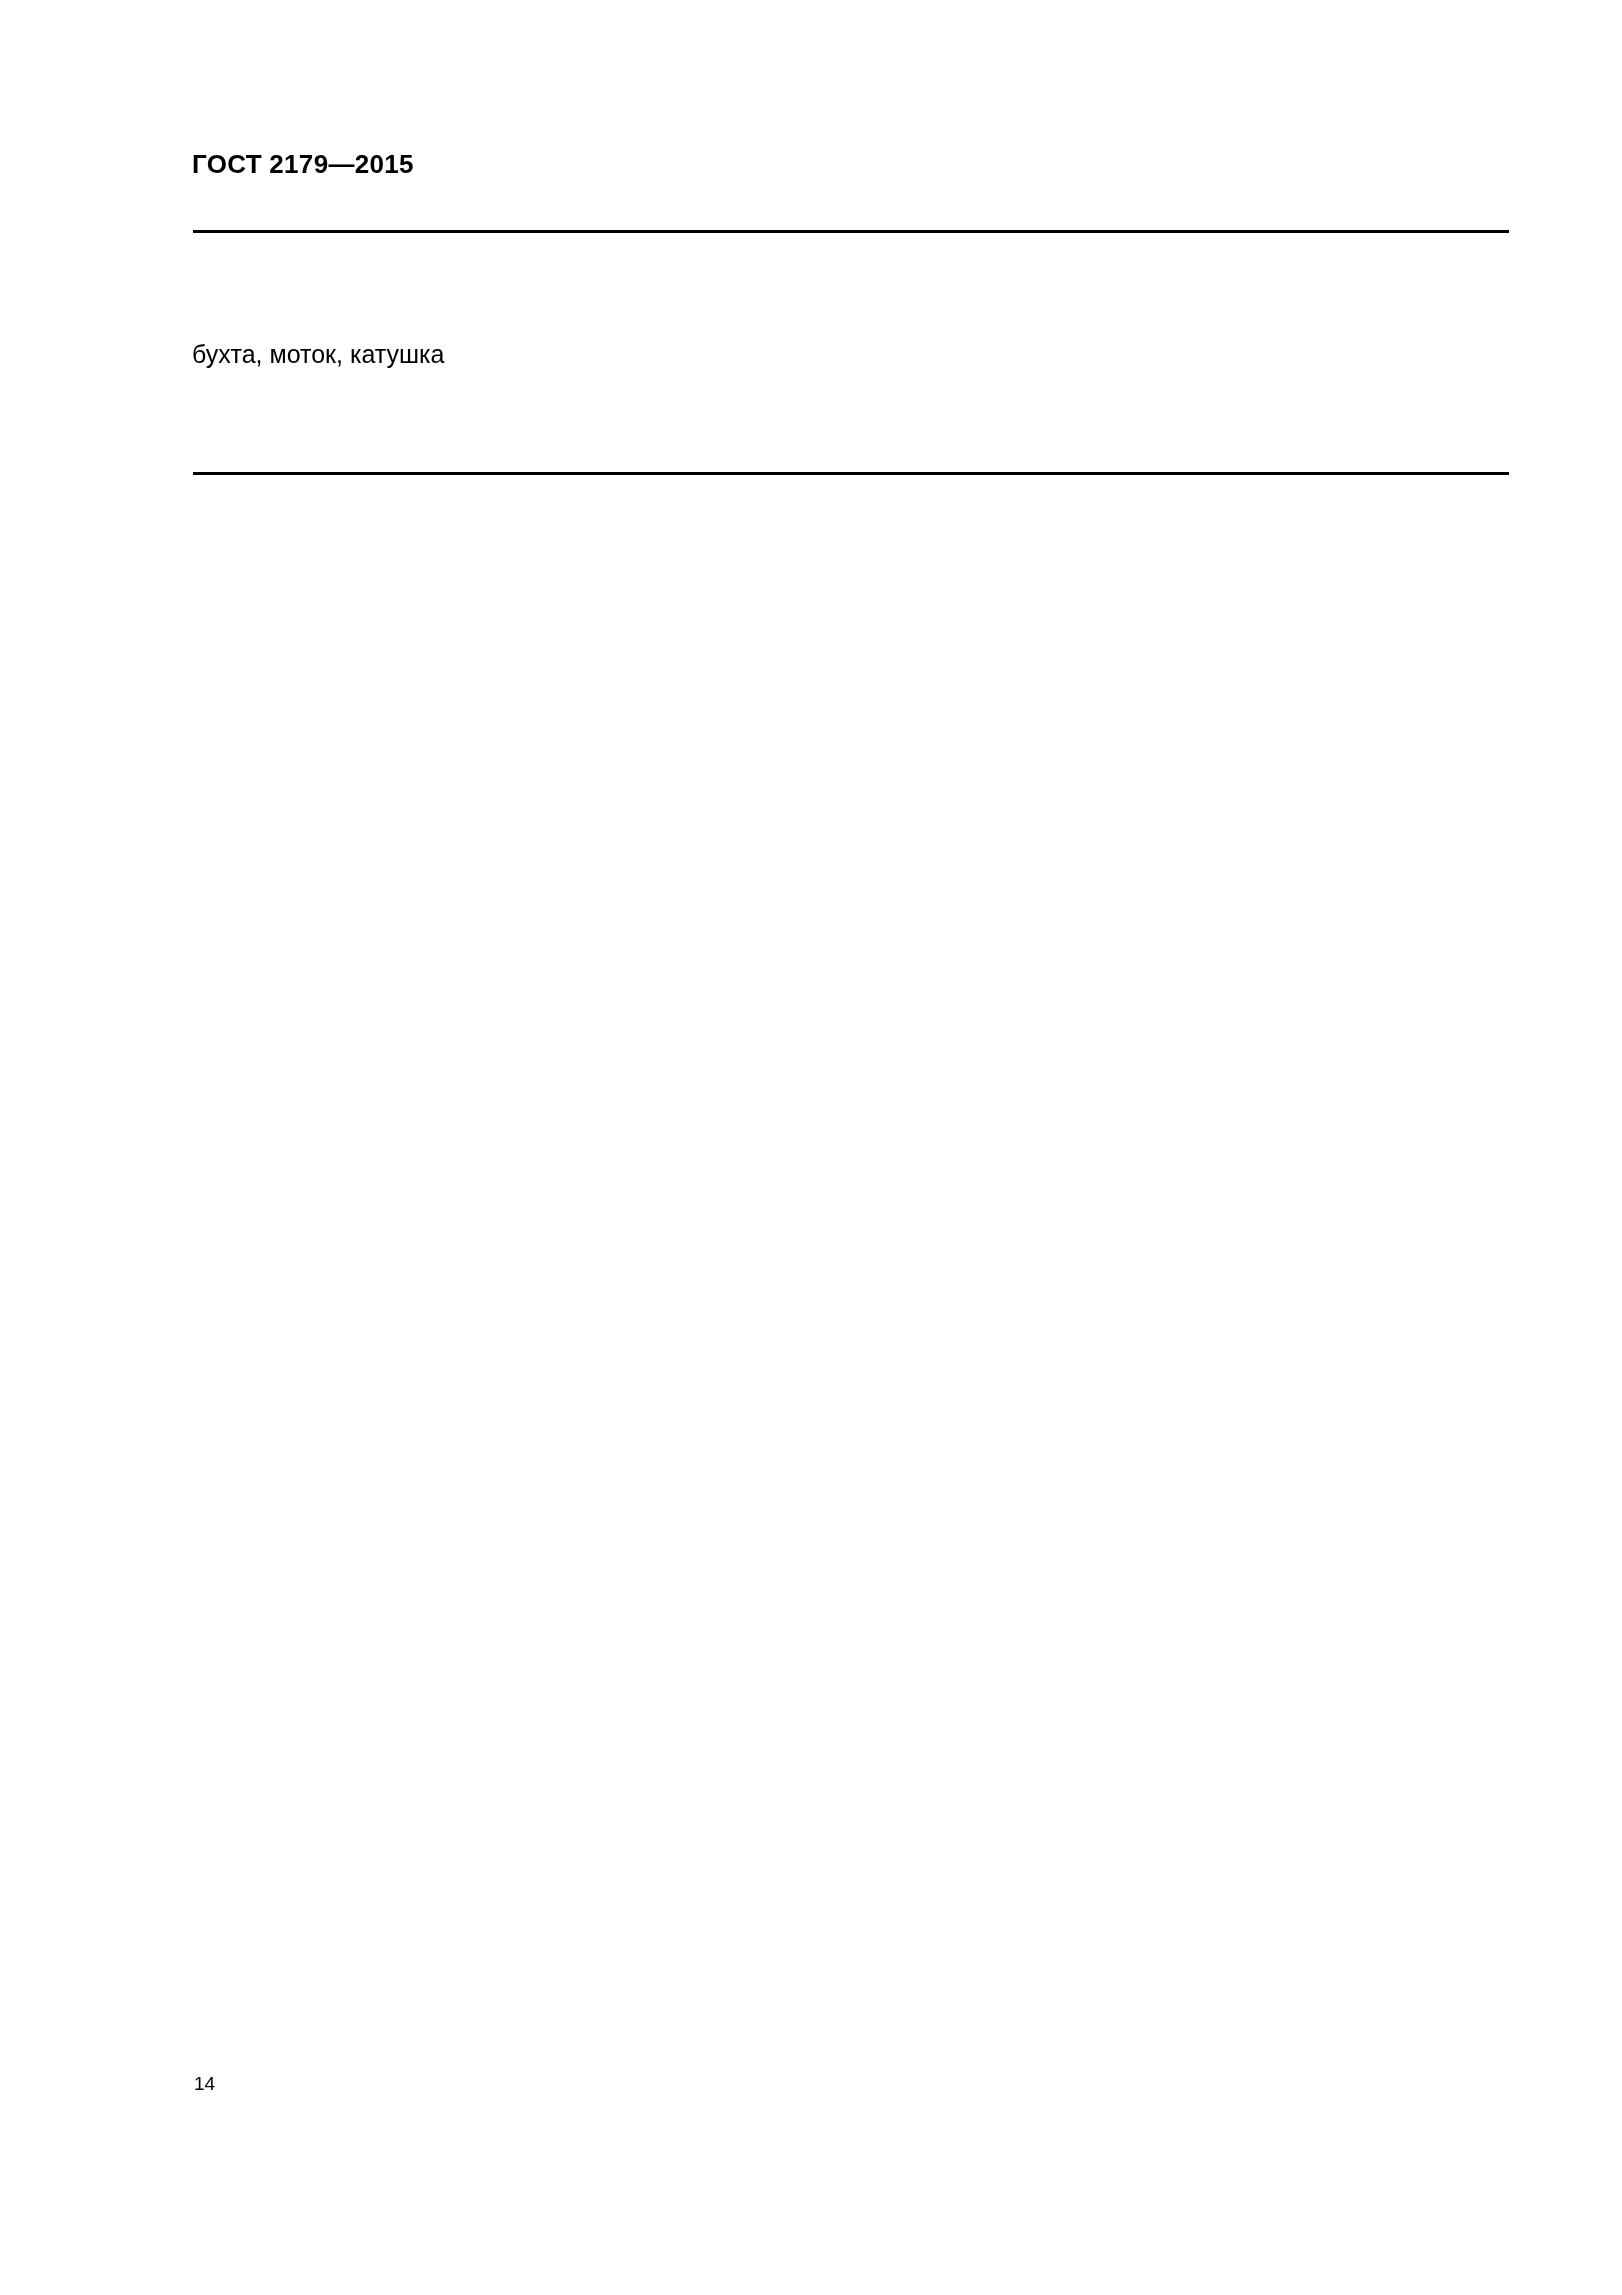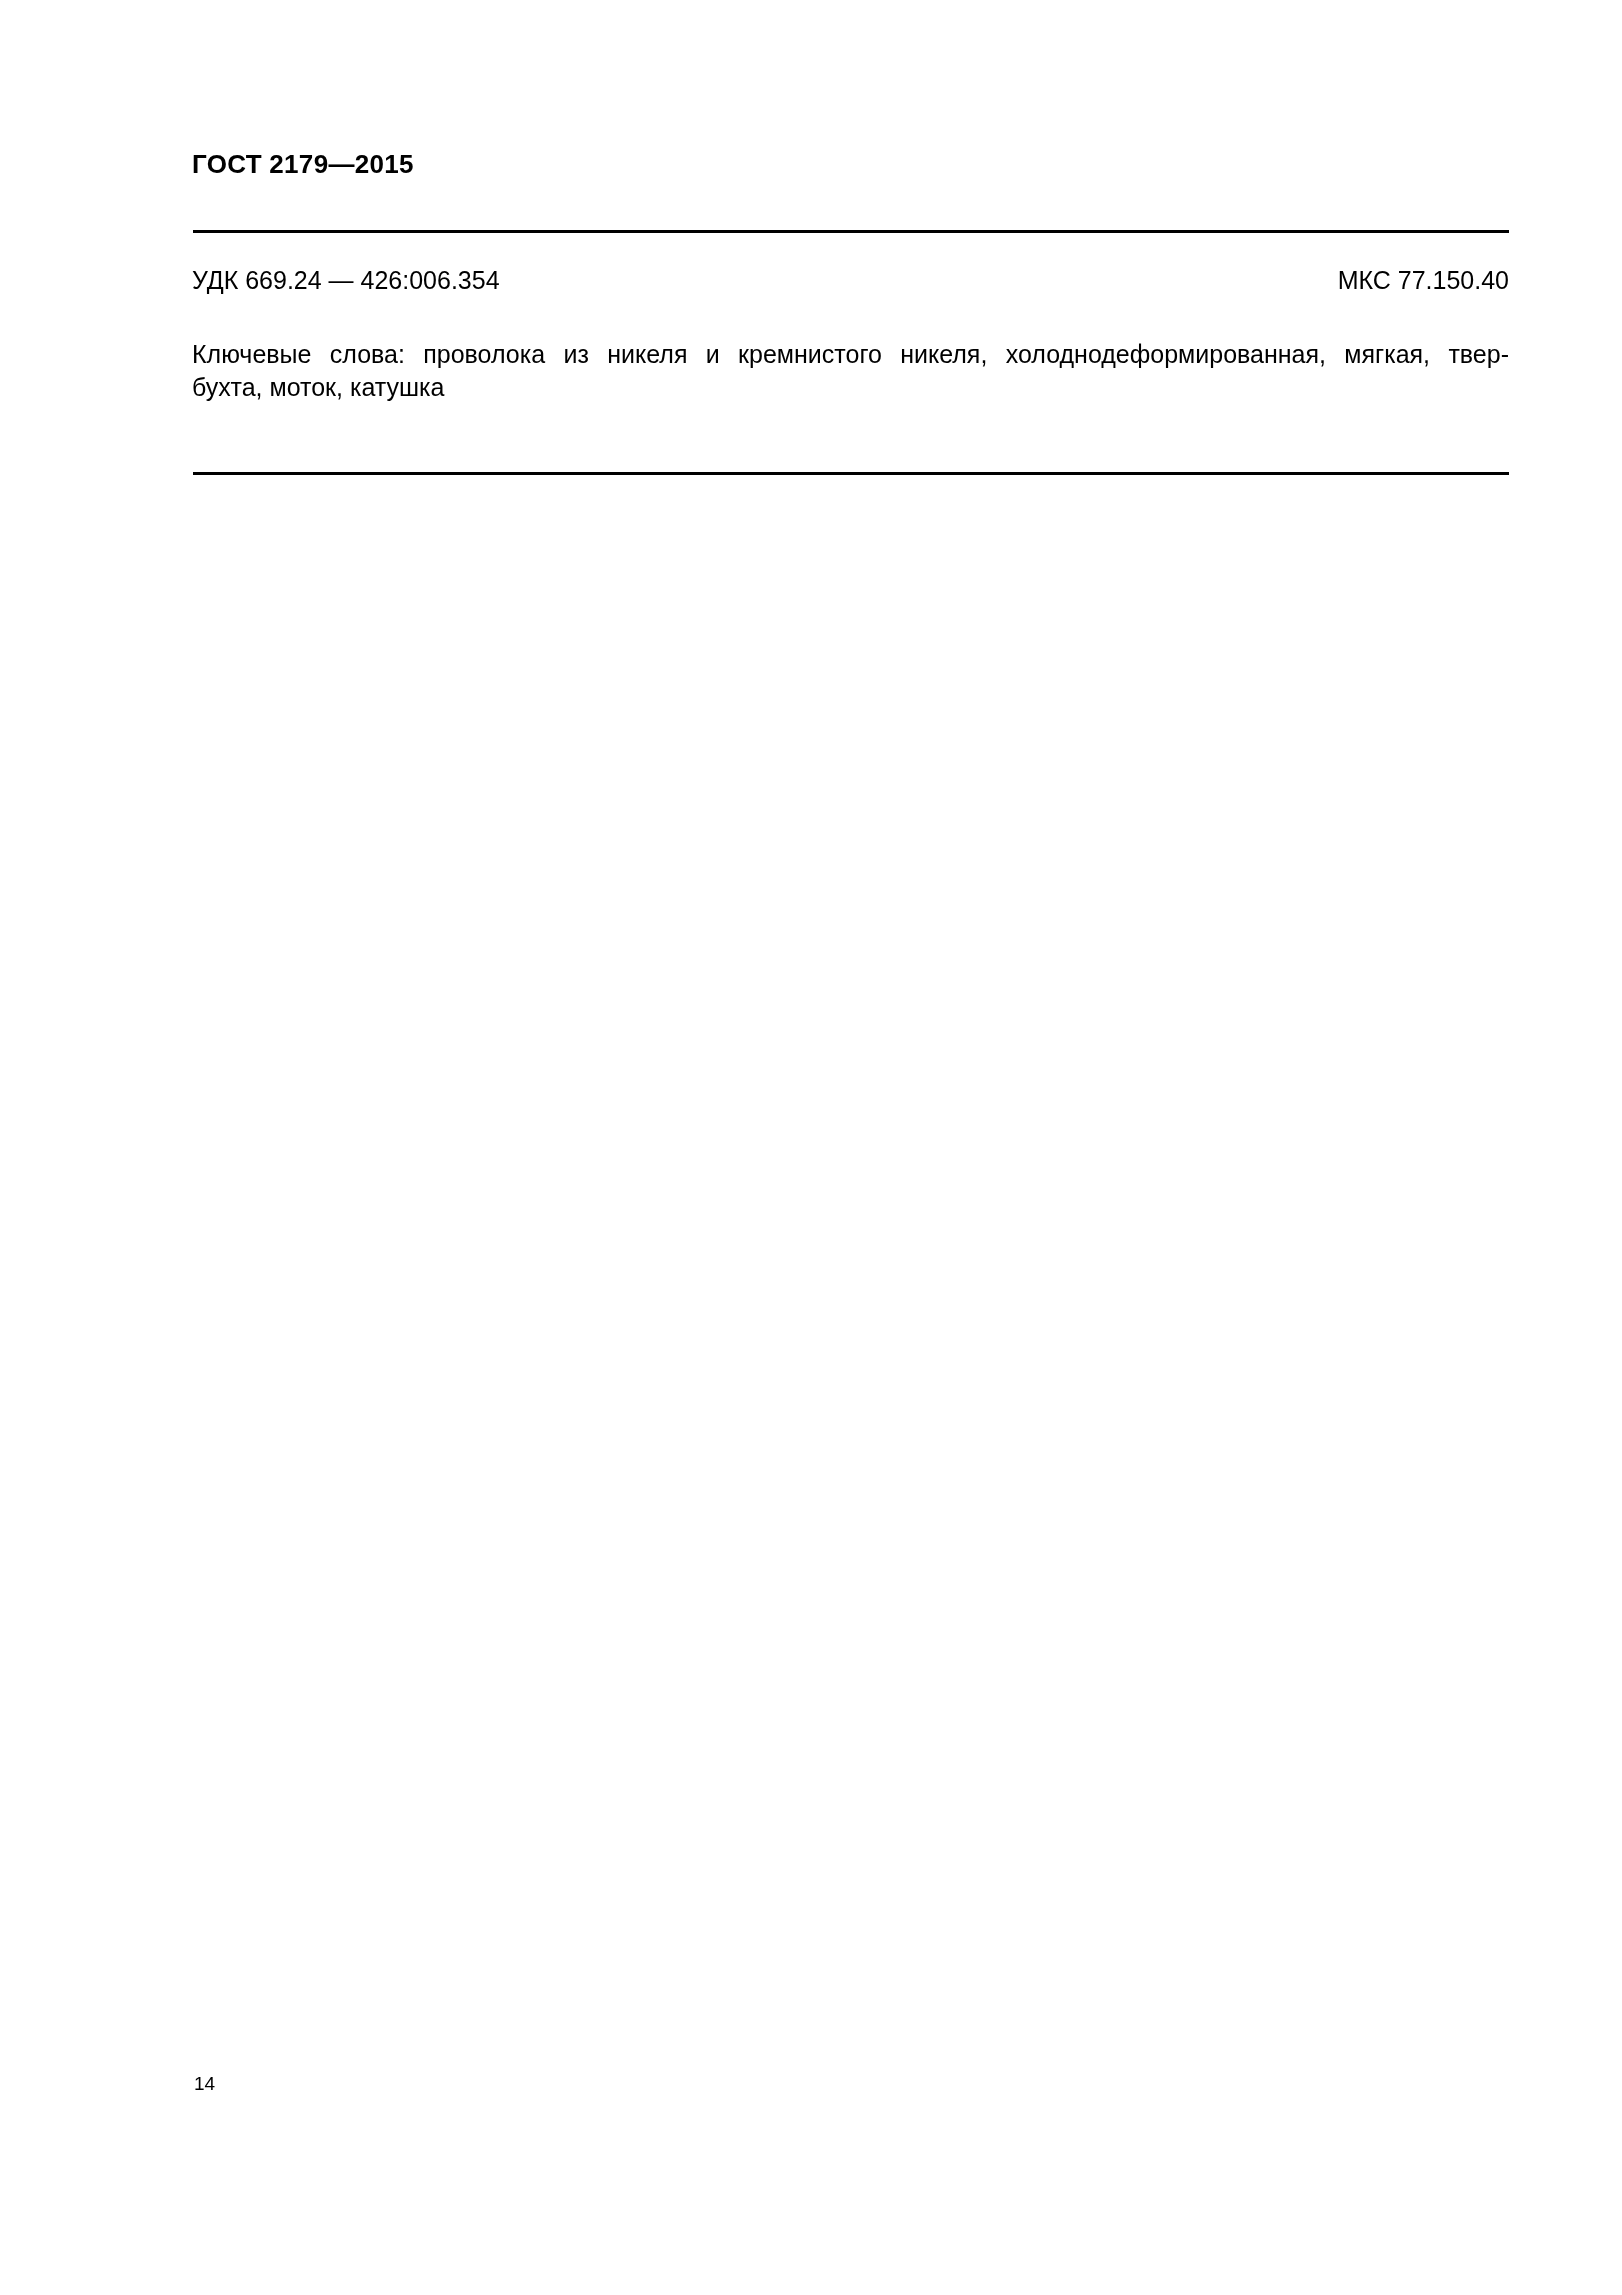--- a/index.html
+++ b/index.html
@@ -72,27 +72,22 @@
 </style>
 </head>
 <body>
 
 <div class="page">
 
   <div class="doc-header-title">ГОСТ 2179—2015</div>
 
   <div class="rule rule-top"></div>
 
-  <div class="class-row">
-    <span>УДК 669.24 — 426:006.354</span>
-    <span>МКС 77.150.40</span>
-  </div>
 
   <div class="keywords">
-    <div class="kw-line-justify">Ключевые слова: проволока из никеля и кремнистого никеля, холоднодеформированная, мягкая, твер-</div>
     <div class="kw-line-last">бухта, моток, катушка</div>
   </div>
 
   <div class="rule rule-bottom"></div>
 
   <div class="page-number">14</div>
 
 </div>
 
 

